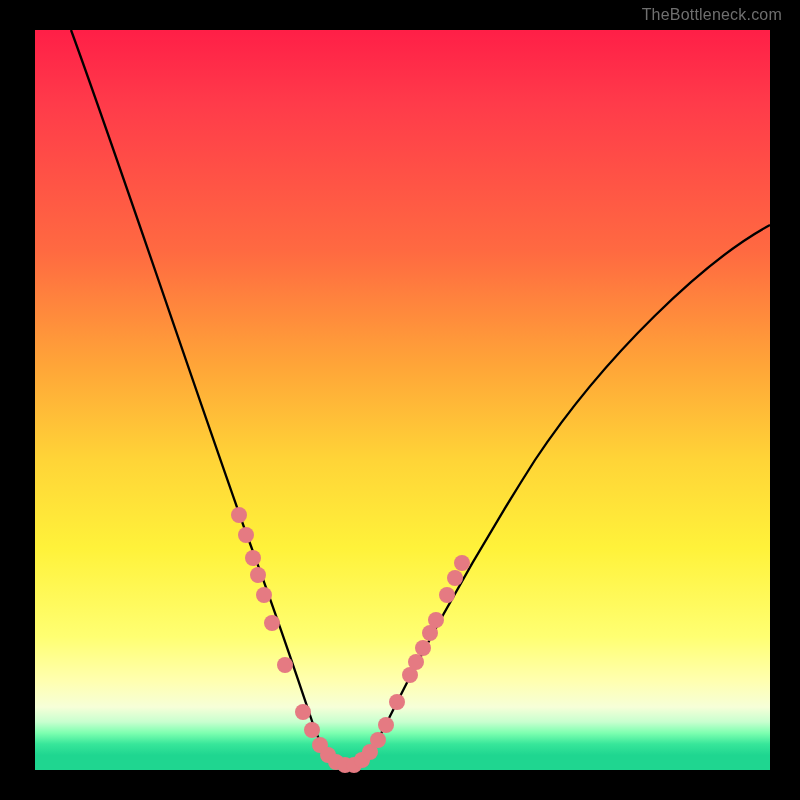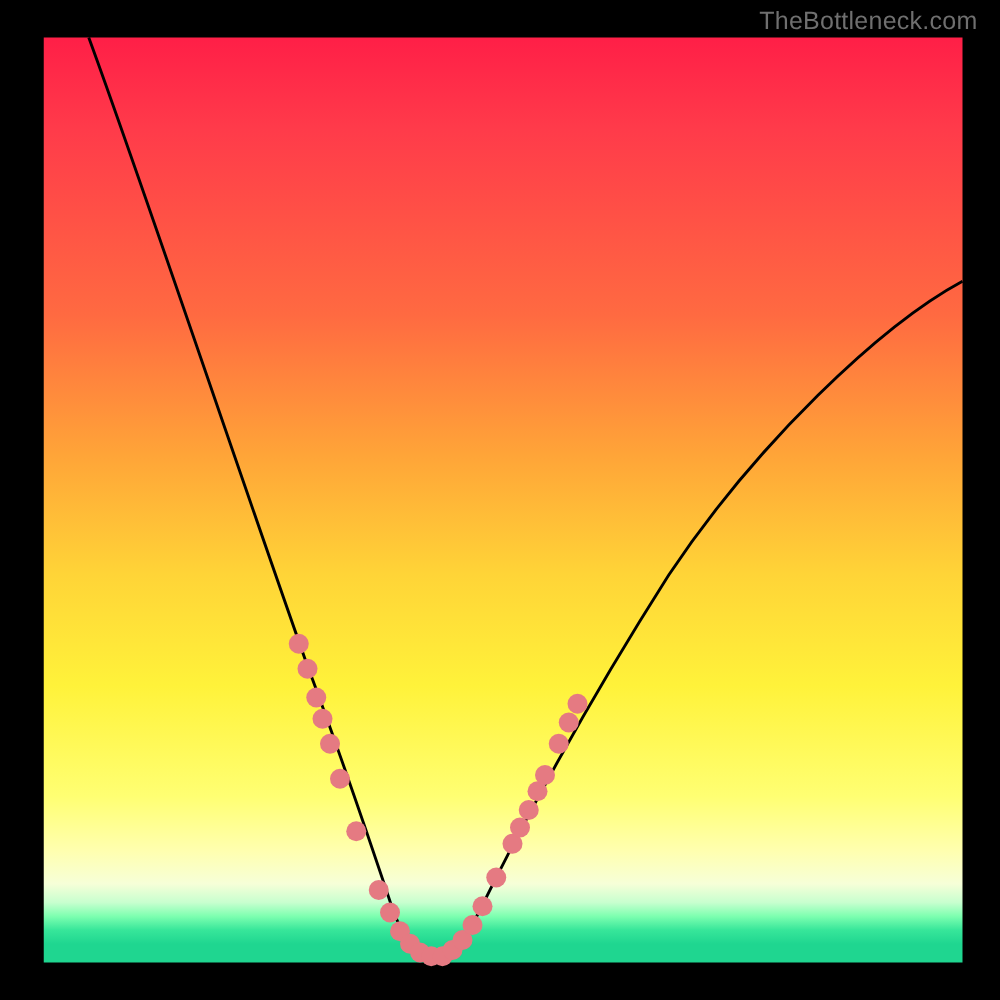--- a/index.html
+++ b/index.html
@@ -42,21 +42,21 @@
       #37e69a 96.5%,
       #1fd690 98%,
       #1fd690 100%
     );
   }
   .watermark {
     position: absolute;
     top: 6px;
     right: 18px;
     color: #6f6f6f;
-    font-size: 20px;
+    font-size: 16px;
     letter-spacing: 0.2px;
     font-weight: 400;
     text-align: right;
   }
   svg.curve {
     position: absolute;
     left: 35px;
     top: 30px;
     width: 735px;
     height: 740px;

